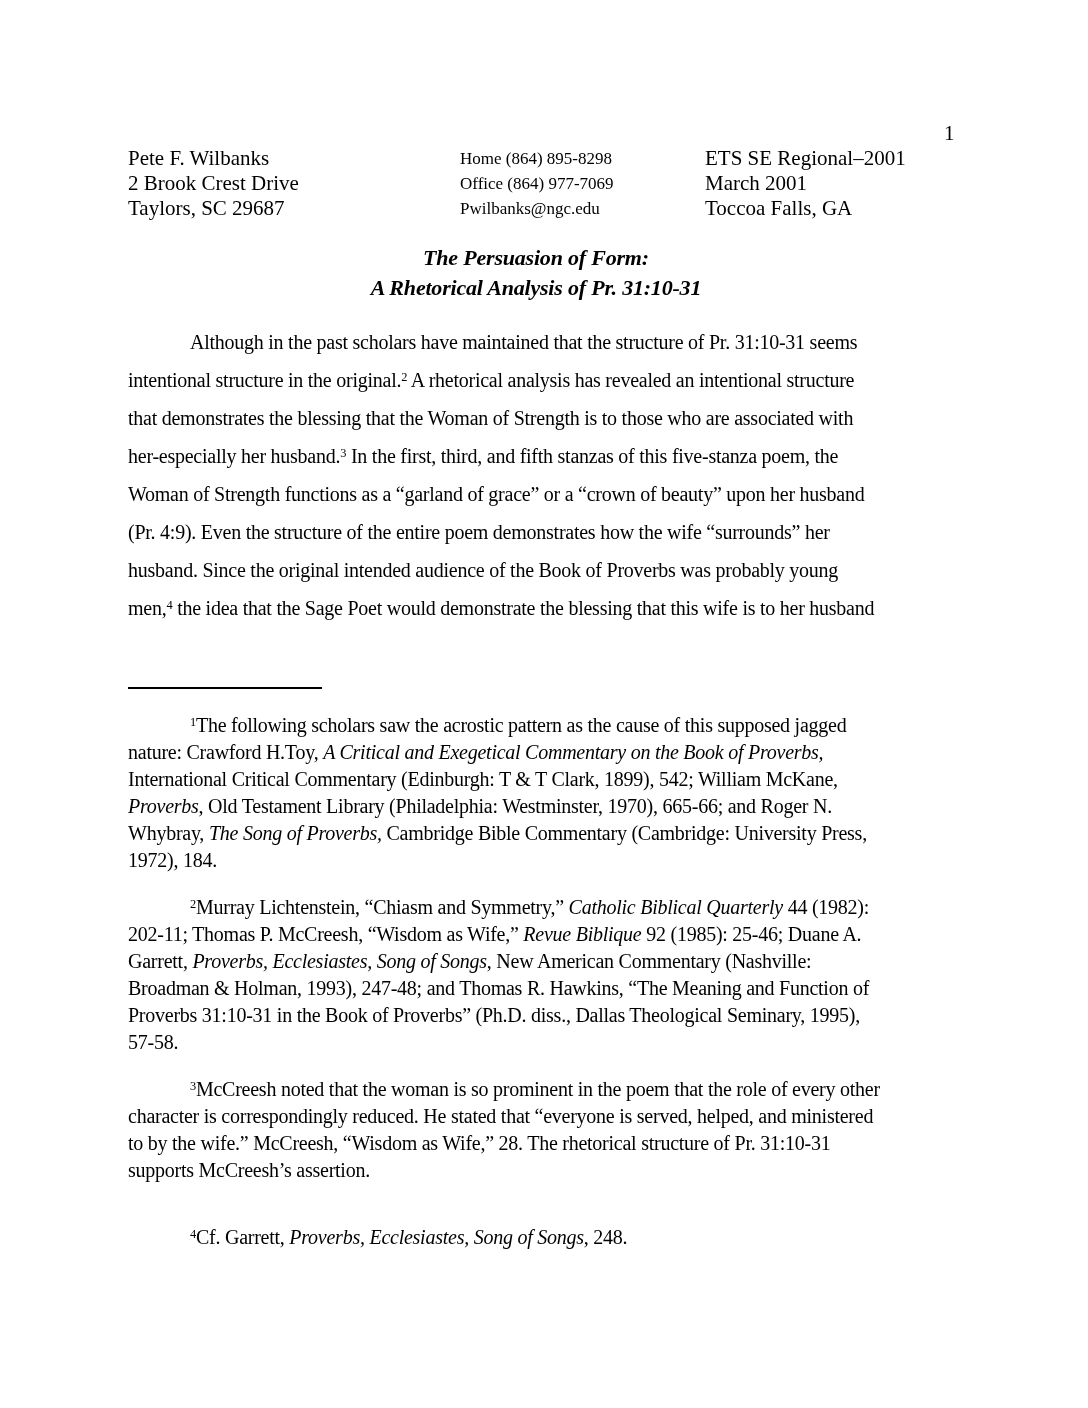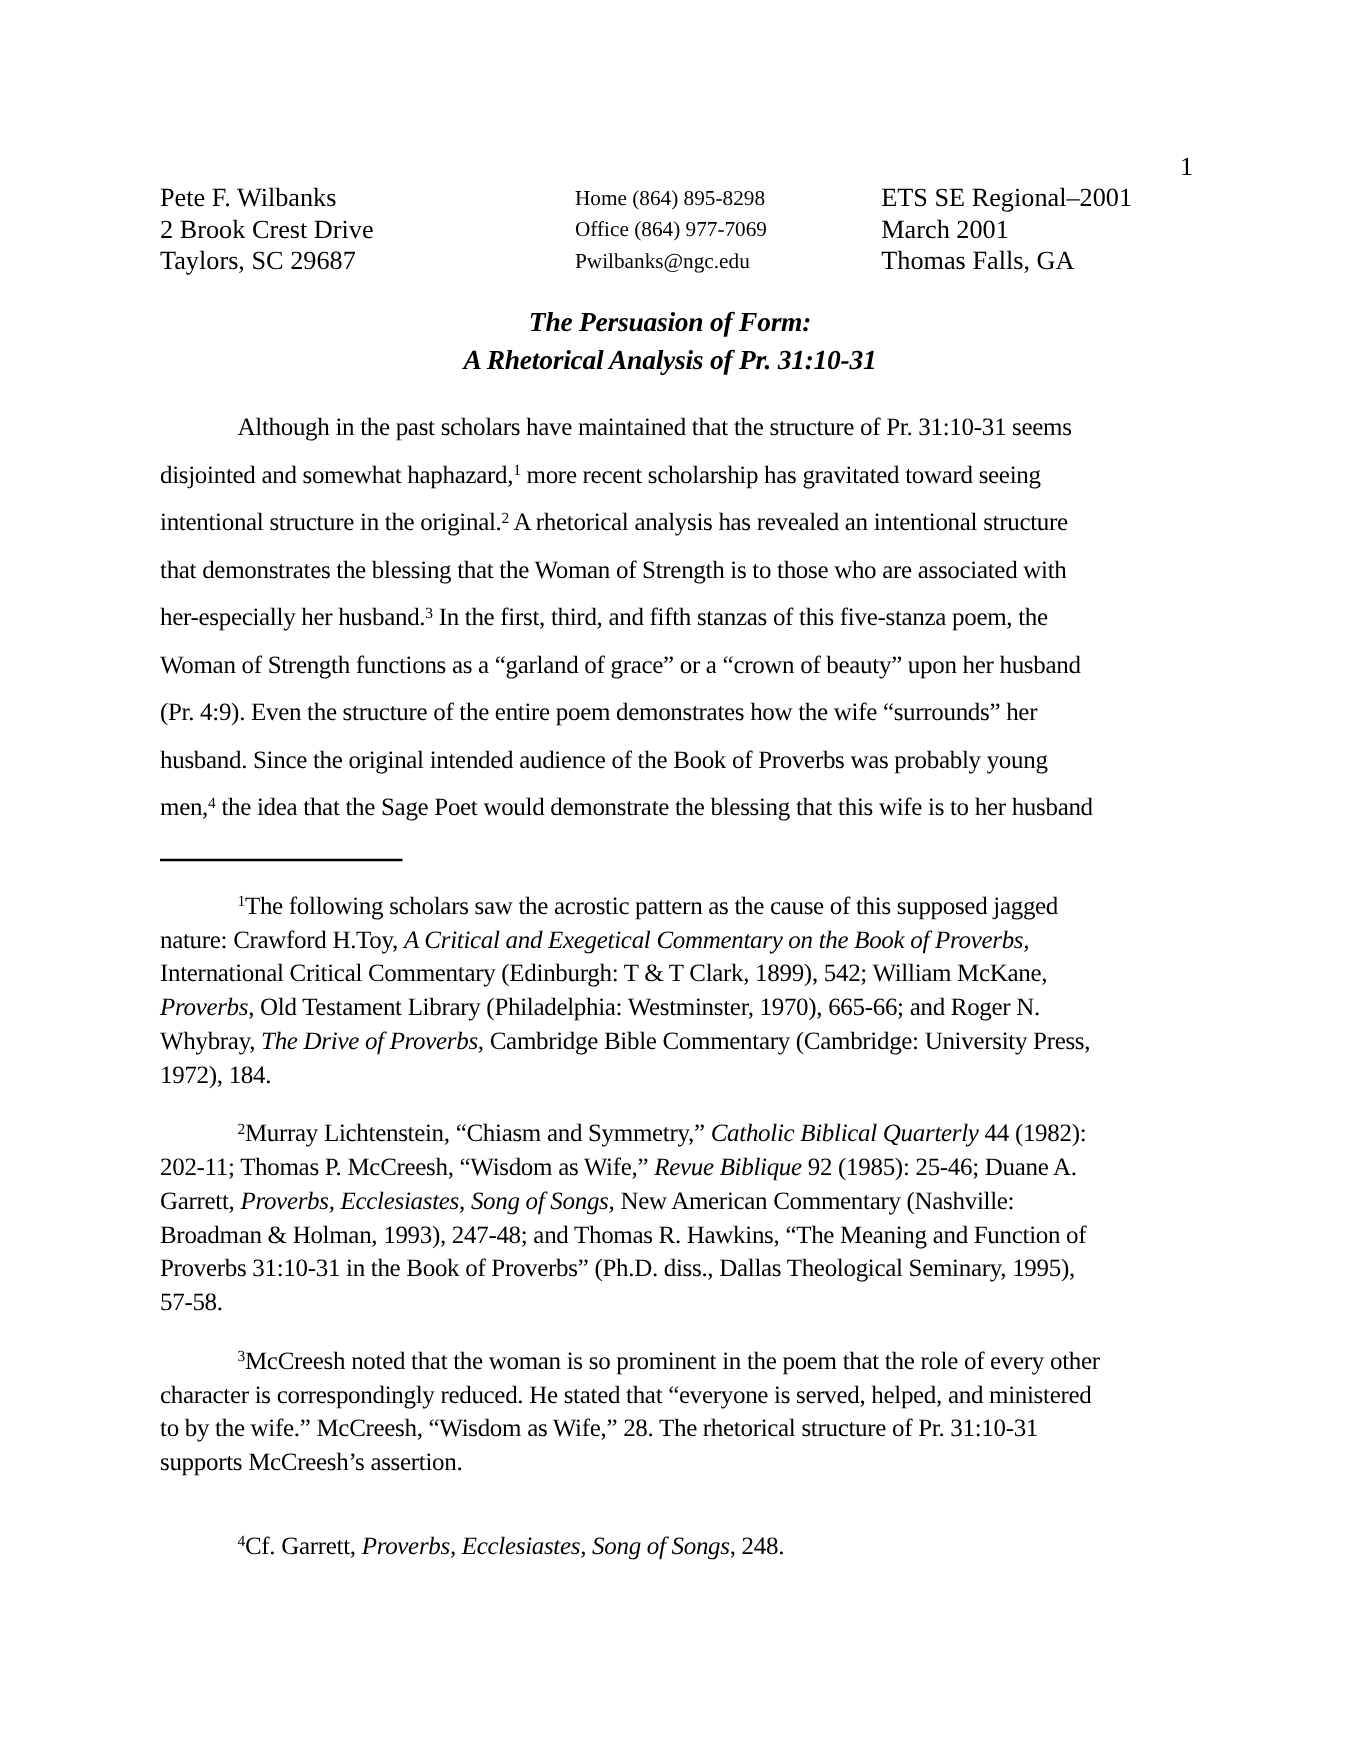--- a/index.html
+++ b/index.html
@@ -101,50 +101,49 @@
       <div>Taylors, SC 29687</div>
     </div>
     <div class="hcol hcol-center">
       <div>Home (864) 895-8298</div>
       <div>Office (864) 977-7069</div>
       <div>Pwilbanks@ngc.edu</div>
     </div>
     <div class="hcol hcol-right">
       <div>ETS SE Regional–2001</div>
       <div>March 2001</div>
-      <div>Thomas Falls, GA</div>
+      <div>Toccoa Falls, GA</div>
     </div>
   </div>
 
   <div class="title">
     <div>The Persuasion of Form:</div>
     <div>A Rhetorical Analysis of Pr. 31:10-31</div>
   </div>
 
   <div class="body-text" id="body-text">
       <div class="line indent"><span>Although in the past scholars have maintained that the structure of Pr. 31:10-31 seems</span></div>
-      <div class="line"><span>disjointed and somewhat haphazard,</span><sup>1</sup><span> more recent scholarship has gravitated toward seeing</span></div>
       <div class="line"><span>intentional structure in the original.</span><sup>2</sup><span> A rhetorical analysis has revealed an intentional structure</span></div>
       <div class="line"><span>that demonstrates the blessing that the Woman of Strength is to those who are associated with</span></div>
       <div class="line"><span>her-especially her husband.</span><sup>3</sup><span> In the first, third, and fifth stanzas of this five-stanza poem, the</span></div>
       <div class="line"><span>Woman of Strength functions as a “garland of grace” or a “crown of beauty” upon her husband</span></div>
       <div class="line"><span>(Pr. 4:9). Even the structure of the entire poem demonstrates how the wife “surrounds” her</span></div>
       <div class="line"><span>husband. Since the original intended audience of the Book of Proverbs was probably young</span></div>
       <div class="line"><span>men,</span><sup>4</sup><span> the idea that the Sage Poet would demonstrate the blessing that this wife is to her husband</span></div>
     </div>
 
   <div class="fn-separator"></div>
 
   <div class="footnotes" id="footnotes">
       <div class="footnote">
         <div class="line indent"><sup>1</sup><span>The following scholars saw the acrostic pattern as the cause of this supposed jagged</span></div>
         <div class="line"><span>nature: Crawford H.Toy, </span><span class="it">A Critical and Exegetical Commentary on the Book of Proverbs,</span></div>
         <div class="line"><span>International Critical Commentary (Edinburgh: T &amp; T Clark, 1899), 542; William McKane,</span></div>
         <div class="line"><span class="it">Proverbs</span><span>, Old Testament Library (Philadelphia: Westminster, 1970), 665-66; and Roger N.</span></div>
-        <div class="line"><span>Whybray, </span><span class="it">The Drive of Proverbs,</span><span> Cambridge Bible Commentary (Cambridge: University Press,</span></div>
+        <div class="line"><span>Whybray, </span><span class="it">The Song of Proverbs,</span><span> Cambridge Bible Commentary (Cambridge: University Press,</span></div>
         <div class="line"><span>1972), 184.</span></div>
       </div>
       <div class="footnote">
         <div class="line indent"><sup>2</sup><span>Murray Lichtenstein, “Chiasm and Symmetry,” </span><span class="it">Catholic Biblical Quarterly</span><span> 44 (1982):</span></div>
         <div class="line"><span>202-11; Thomas P. McCreesh, “Wisdom as Wife,” </span><span class="it">Revue Biblique</span><span> 92 (1985): 25-46; Duane A.</span></div>
         <div class="line"><span>Garrett, </span><span class="it">Proverbs, Ecclesiastes, Song of Songs</span><span>, New American Commentary (Nashville:</span></div>
         <div class="line"><span>Broadman &amp; Holman, 1993), 247-48; and Thomas R. Hawkins, “The Meaning and Function of</span></div>
         <div class="line"><span>Proverbs 31:10-31 in the Book of Proverbs” (Ph.D. diss., Dallas Theological Seminary, 1995),</span></div>
         <div class="line"><span>57-58.</span></div>
       </div>

